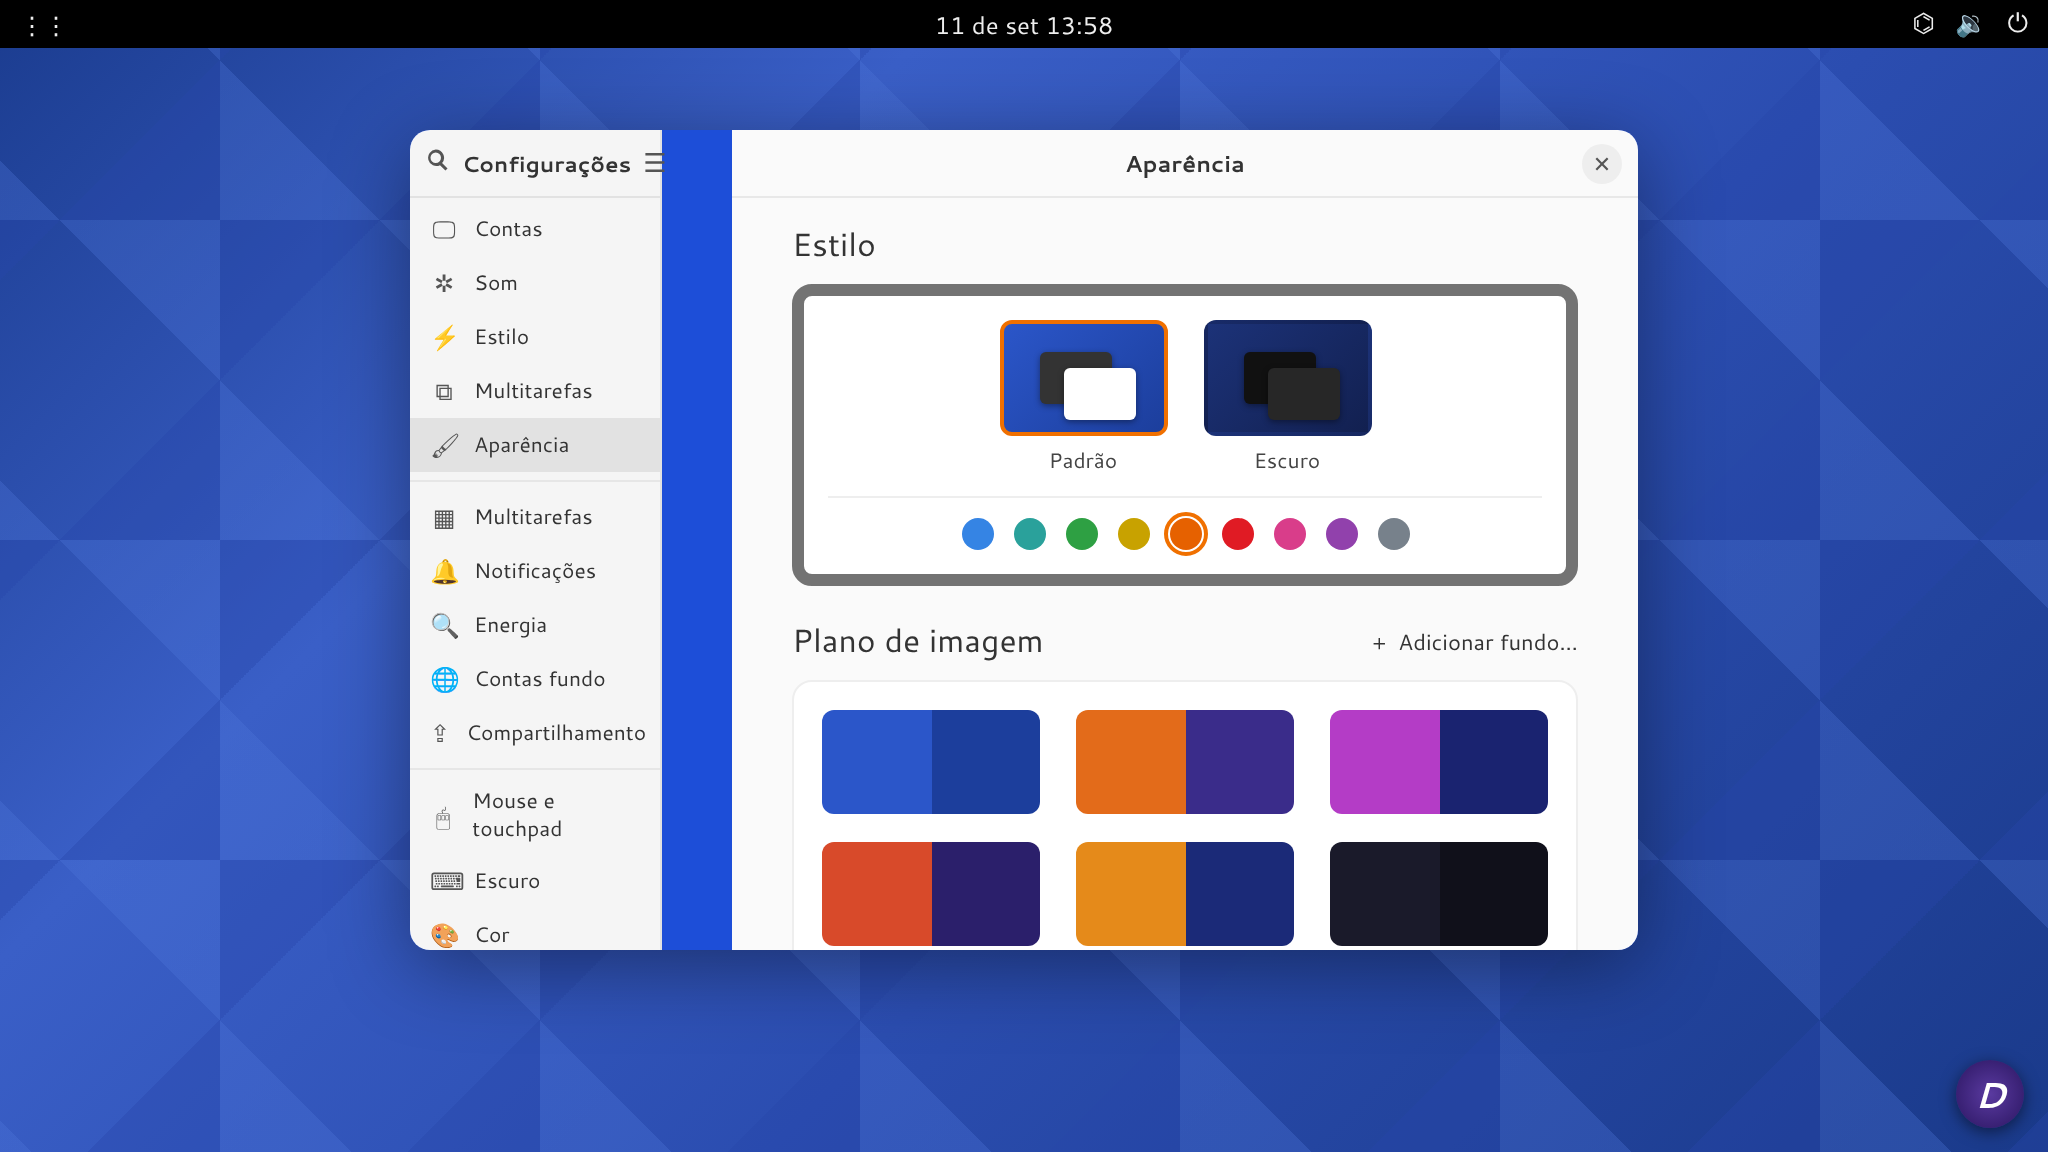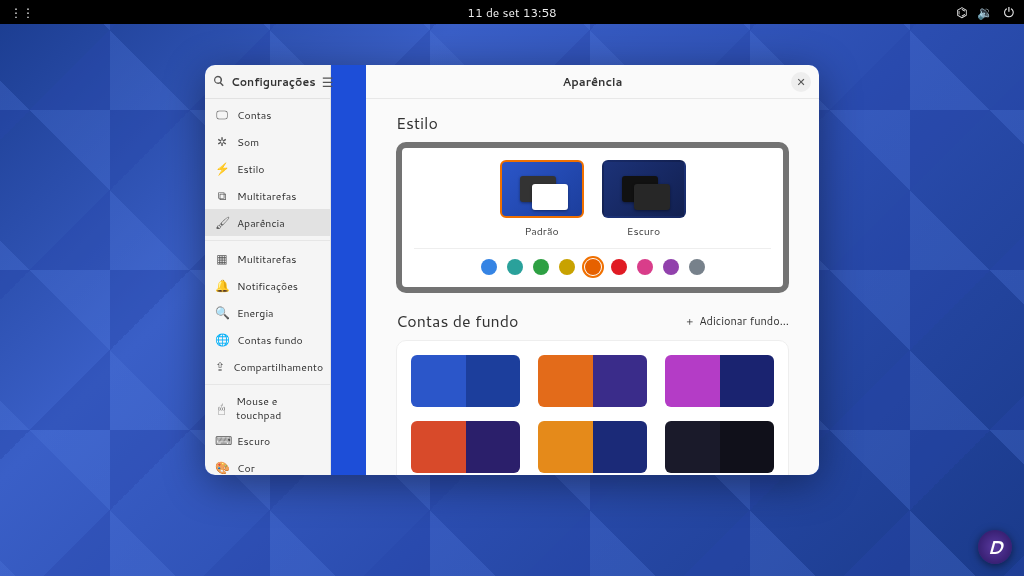--- a/index.html
+++ b/index.html
@@ -242,21 +242,21 @@
             <div class="accent" style="background: rgb(200, 162, 0);"></div>
             <div class="accent selected" style="background: rgb(230, 97, 0);"></div>
             <div class="accent" style="background: rgb(224, 27, 36);"></div>
             <div class="accent" style="background: rgb(217, 61, 138);"></div>
             <div class="accent" style="background: rgb(145, 65, 172);"></div>
             <div class="accent" style="background: rgb(119, 129, 139);"></div>
           </div>
       </div>
 
       <div class="bg-header">
-        <div class="section-label" style="margin:0">Contas de fundo</div>
+        <div class="section-label" style="margin:0">Plano de imagem</div>
         <button class="add-btn">
           <span>＋</span>
           <span>Adicionar fundo…</span>
         </button>
       </div>
 
       <div class="bg-grid" id="bg-grid">
           <div class="bg-thumb">
             <div class="half" style="background: rgb(43, 86, 201);"></div>
             <div class="half" style="background: rgb(28, 62, 156);"></div>

